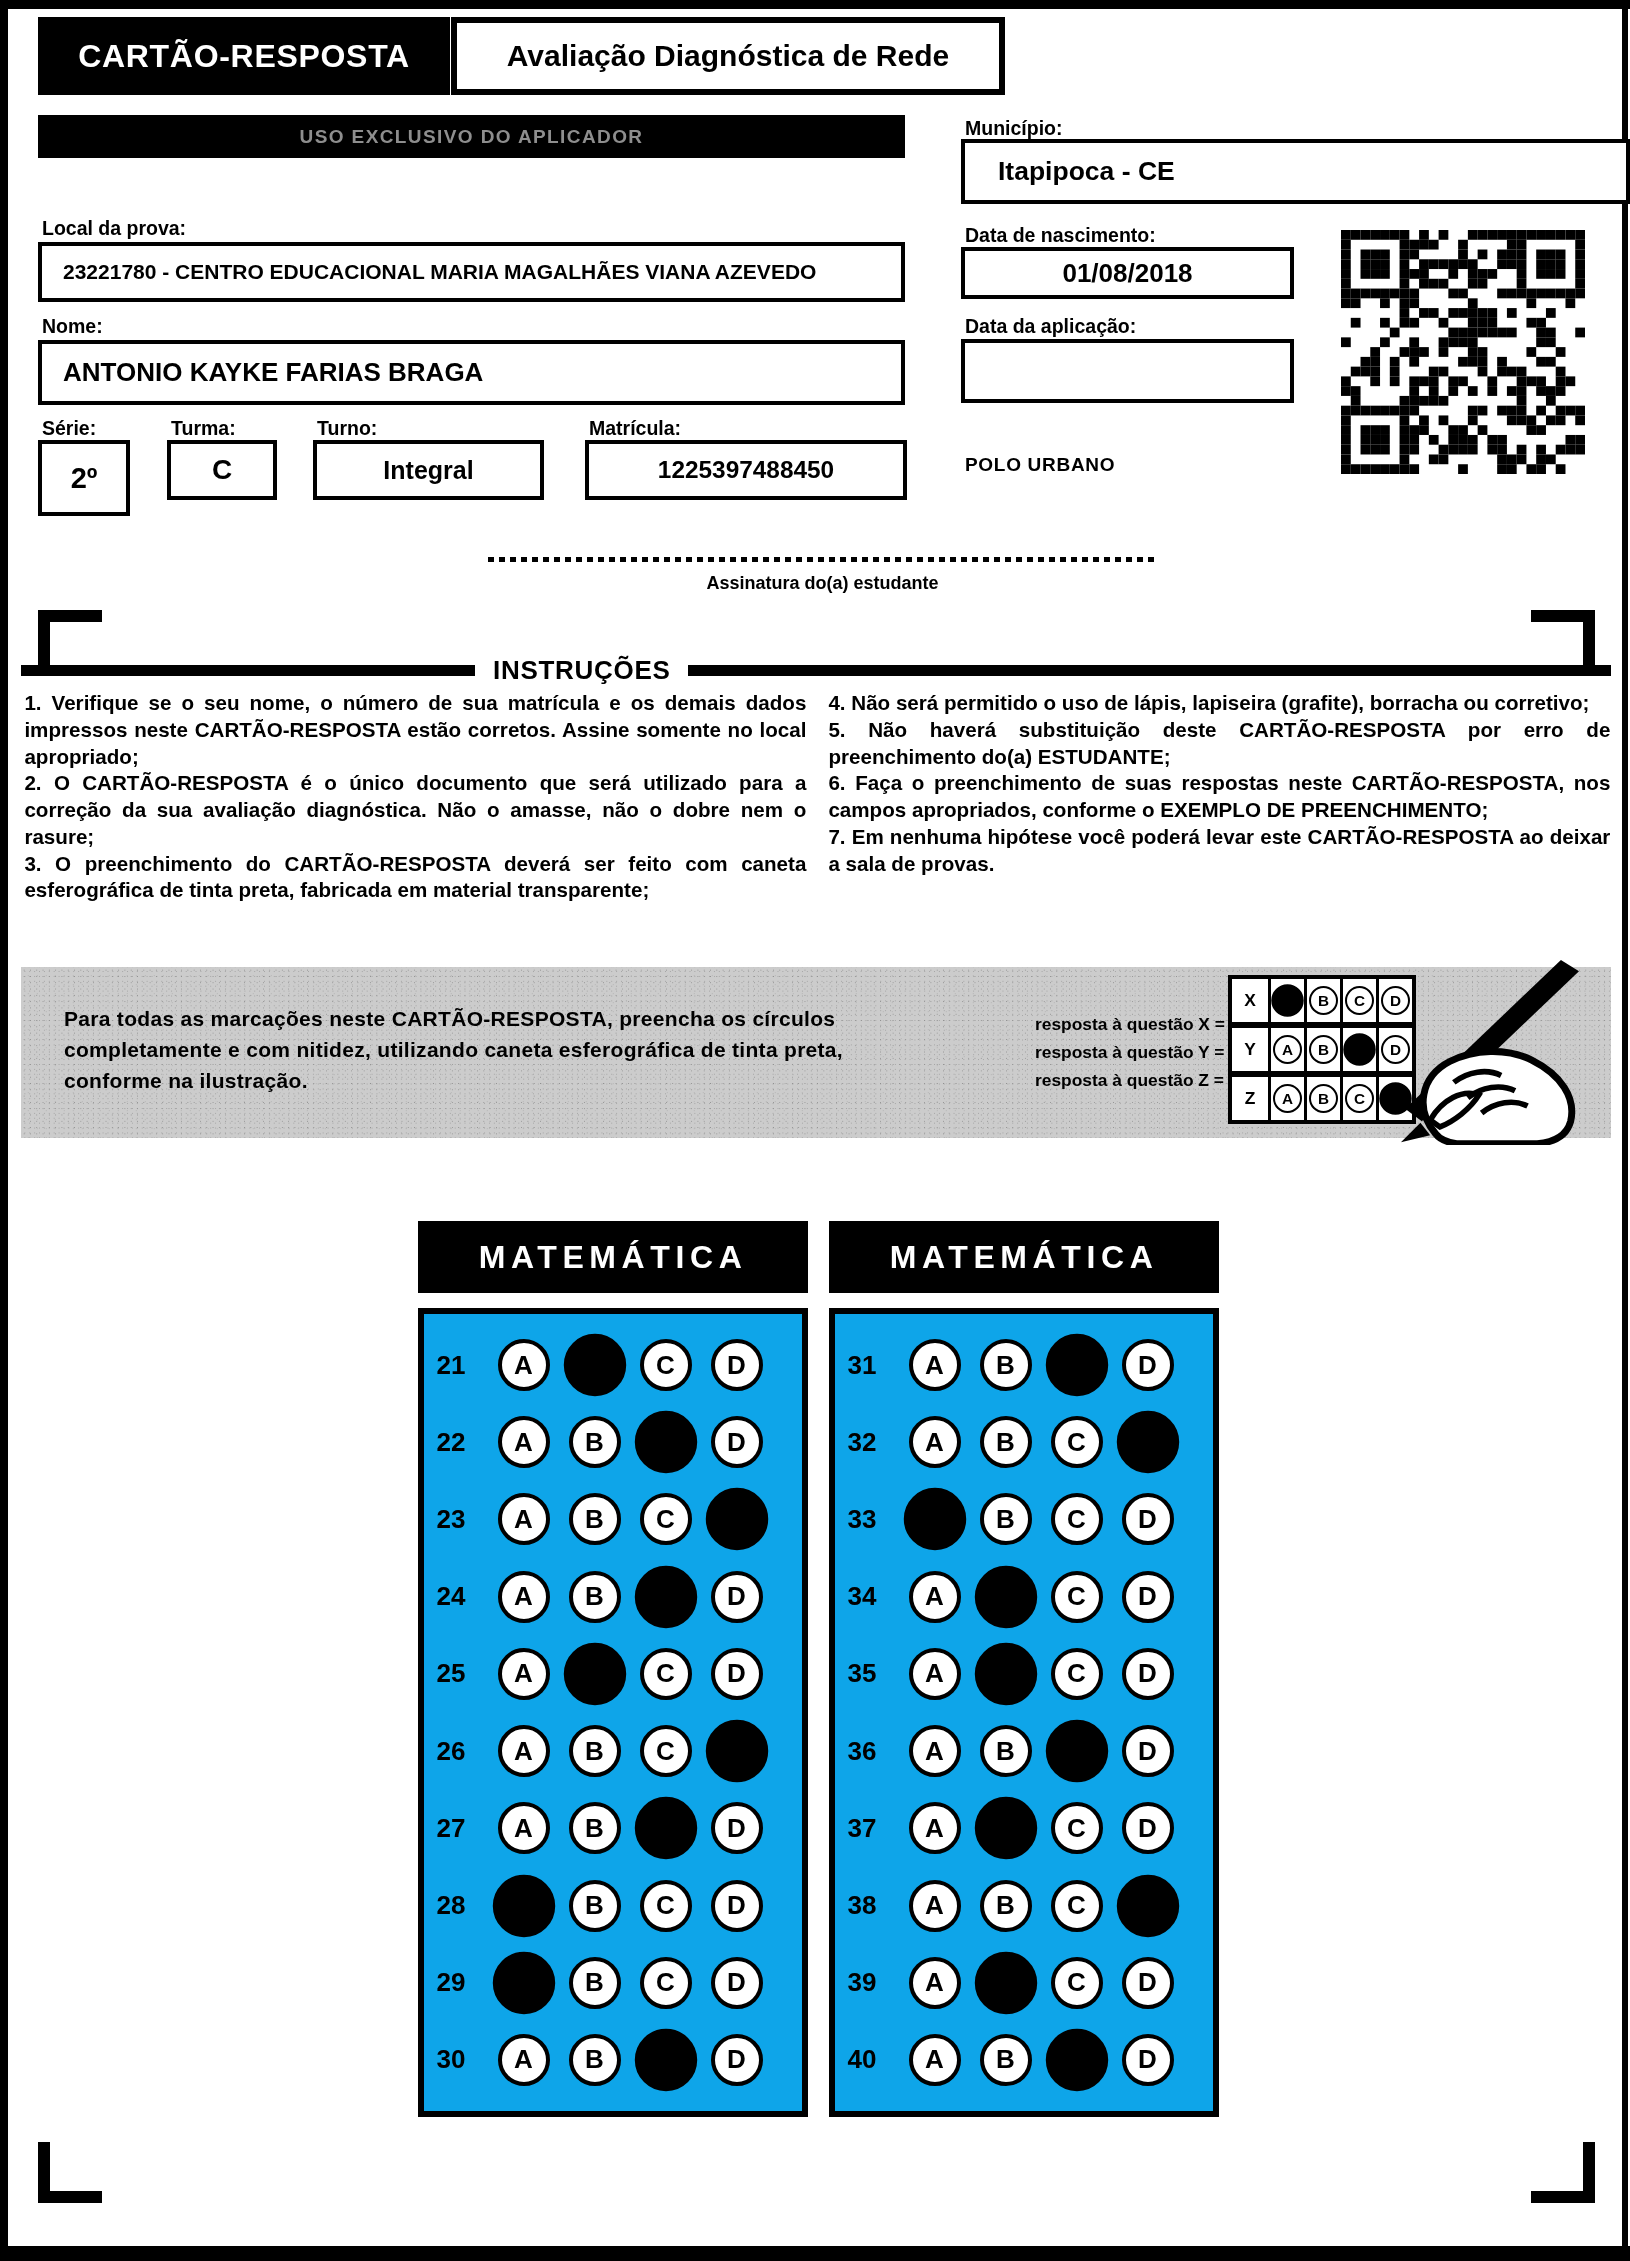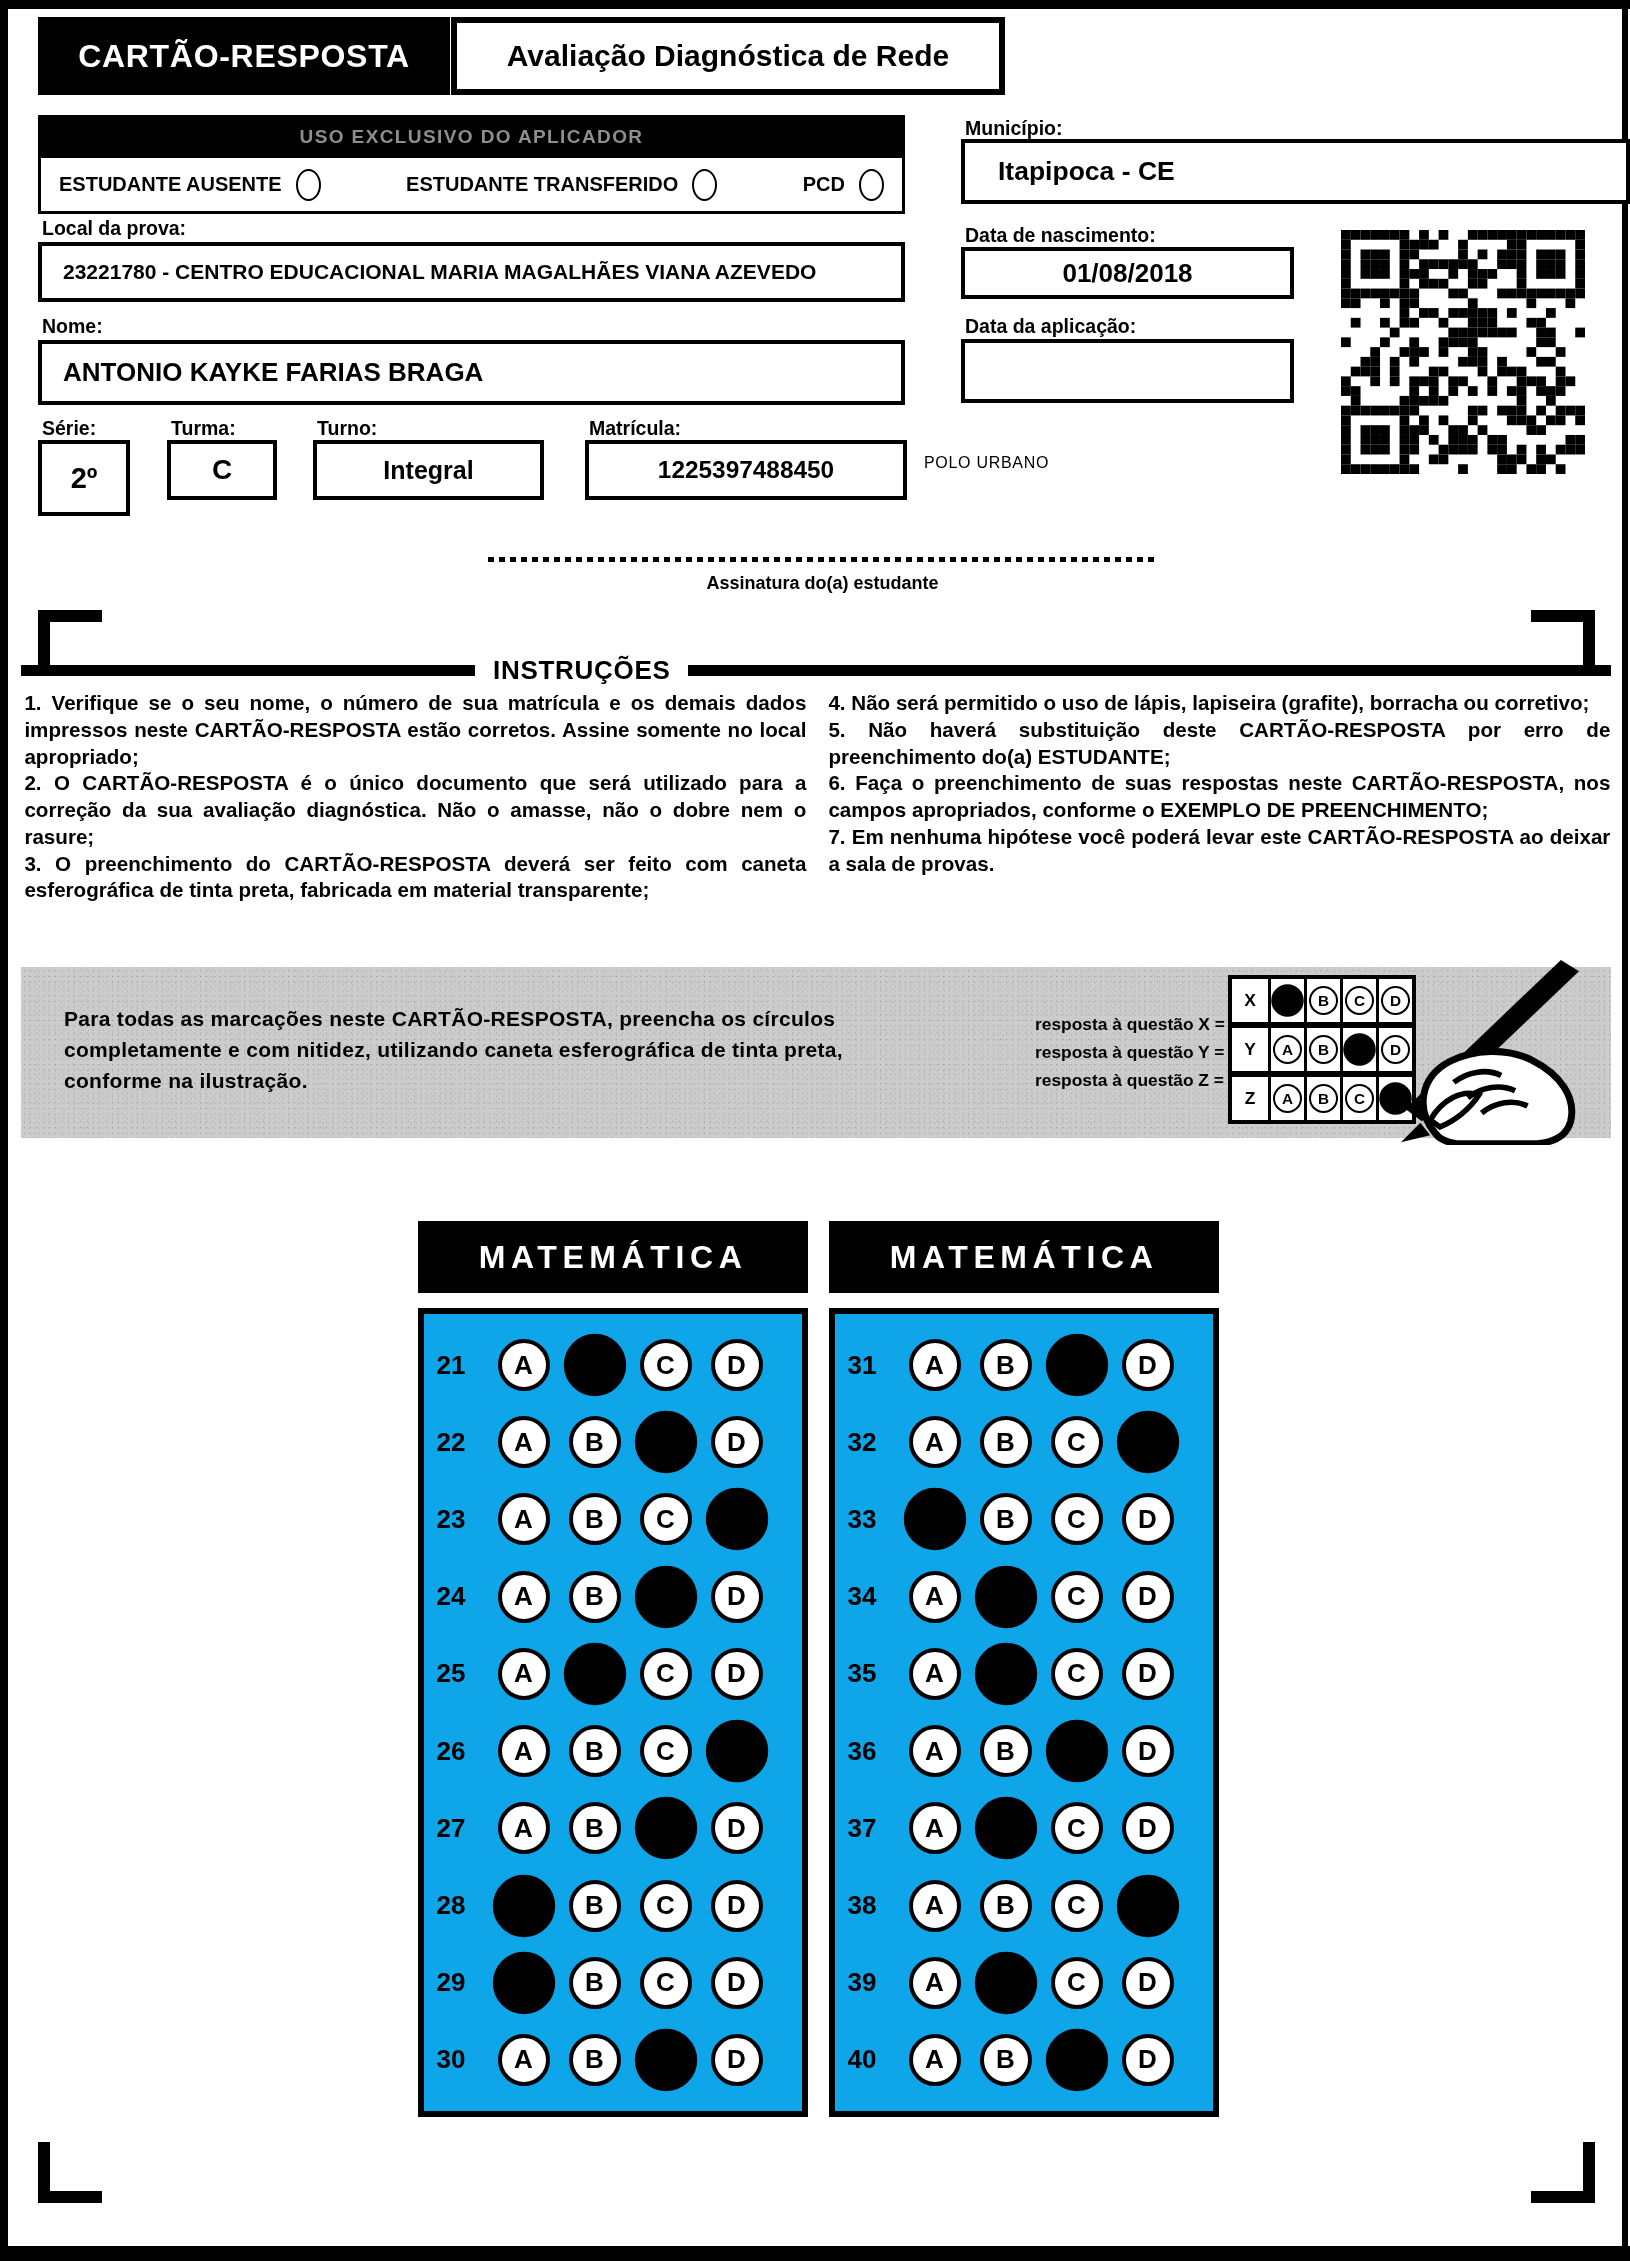--- a/index.html
+++ b/index.html
@@ -39,21 +39,21 @@
   .local-box { left:38px; top:242px; width:867px; height:60px; font-size:21px; padding-left:21px; }
   .nome-box  { left:38px; top:340px; width:867px; height:65px; font-size:26px; padding-left:21px; }
   .serie-box { left:38px;  top:440px; width:92px; height:76px; font-size:29px; justify-content:center; }
   .turma-box { left:167px; top:440px; width:110px; height:60px; font-size:28px; justify-content:center; }
   .turno-box { left:313px; top:440px; width:231px; height:60px; font-size:25px; justify-content:center; }
   .matr-box  { left:585px; top:440px; width:322px; height:60px; font-size:24.4px; justify-content:center; }
 
   .munic-box { left:961px; top:139px; width:669px; height:65px; font-size:26.5px; padding-left:33px; }
   .nasc-box  { left:961px; top:247px; width:333px; height:52px; font-size:26px; justify-content:center; border-width:4.2px; }
   .aplic-box { left:961px; top:339px; width:333px; height:64px; font-size:24px; border-width:4.2px; }
-  .polo { left:924px; top:454px; font-size:16px; font-weight:normal; letter-spacing:0.7px; }
+  .polo { left:965px; top:454px; font-size:19px; font-weight:bold; letter-spacing:0.7px; }
 
   .qr { left:1341px; top:230px; width:244px; height:244px; }
 
   
   .sig-line { left:488px; top:557px; width:669px; height:4.9px;
               background:repeating-linear-gradient(90deg,#000 0 6.3px,transparent 6.3px 11px); }
   .sig-label { left:488px; top:573px; width:669px; text-align:center; font-size:18px; font-weight:bold; }
 
   
   .corner { position:absolute; width:64px; height:61px; border:0 solid #000; }
@@ -116,34 +116,20 @@
   <div class="abs black b-top"></div>
   <div class="abs black b-bottom"></div>
   <div class="abs black b-left"></div>
   <div class="abs black b-right"></div>
 
   <div class="abs hdr-exam">Avaliação Diagnóstica de Rede</div>
   <div class="abs hdr-card">CARTÃO-RESPOSTA</div>
 
   <div class="abs applicator">
     <div class="applicator-title">USO EXCLUSIVO DO APLICADOR</div>
-    <div class="applicator-options">
-      <div class="app-opt">
-        <span>ESTUDANTE AUSENTE</span>
-        <span class="oval"></span>
-      </div>
-      <div class="app-opt">
-        <span>ESTUDANTE TRANSFERIDO</span>
-        <span class="oval"></span>
-      </div>
-      <div class="app-opt">
-        <span>PCD</span>
-        <span class="oval"></span>
-      </div>
-    </div>
   </div>
 
   <div class="lbl" style="left:42px; top:217px;">Local da prova:</div>
   <div class="fbox local-box">23221780 - CENTRO EDUCACIONAL MARIA MAGALHÃES VIANA AZEVEDO</div>
 
   <div class="lbl" style="left:42px; top:315px;">Nome:</div>
   <div class="fbox nome-box">ANTONIO KAYKE FARIAS BRAGA</div>
 
   <div class="lbl" style="left:42px; top:417px;">Série:</div>
   <div class="lbl" style="left:171px; top:417px;">Turma:</div>

